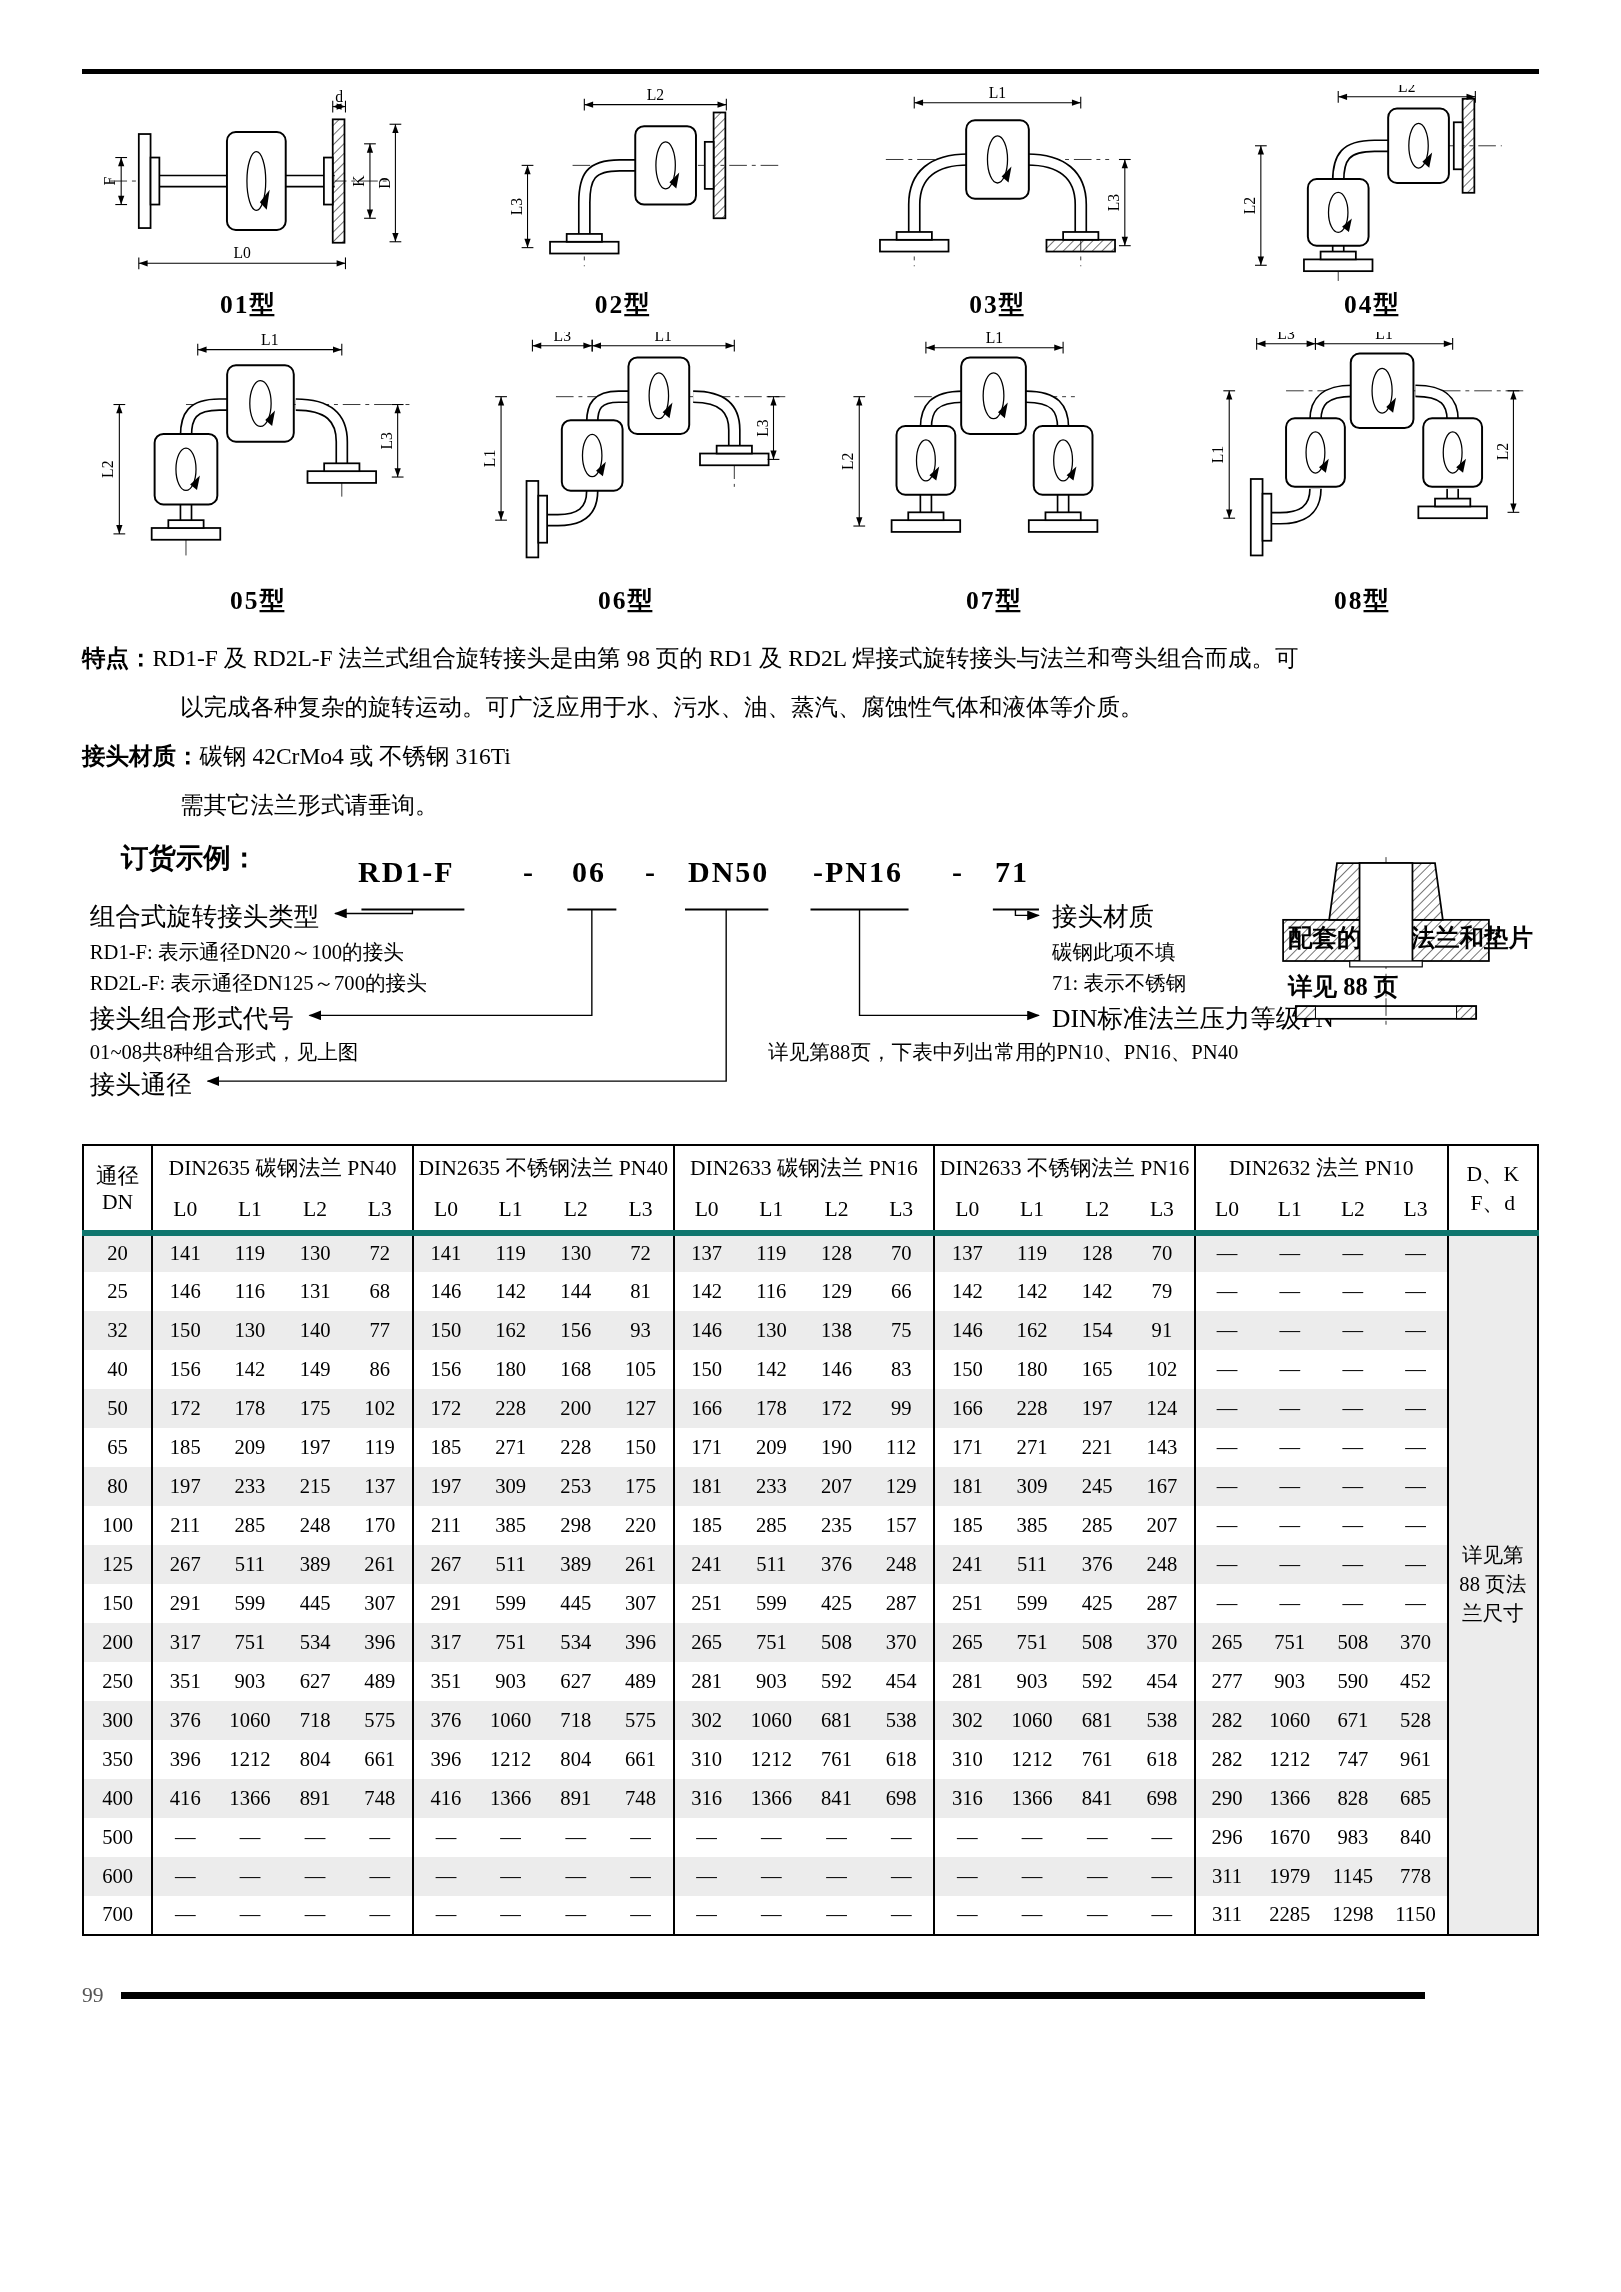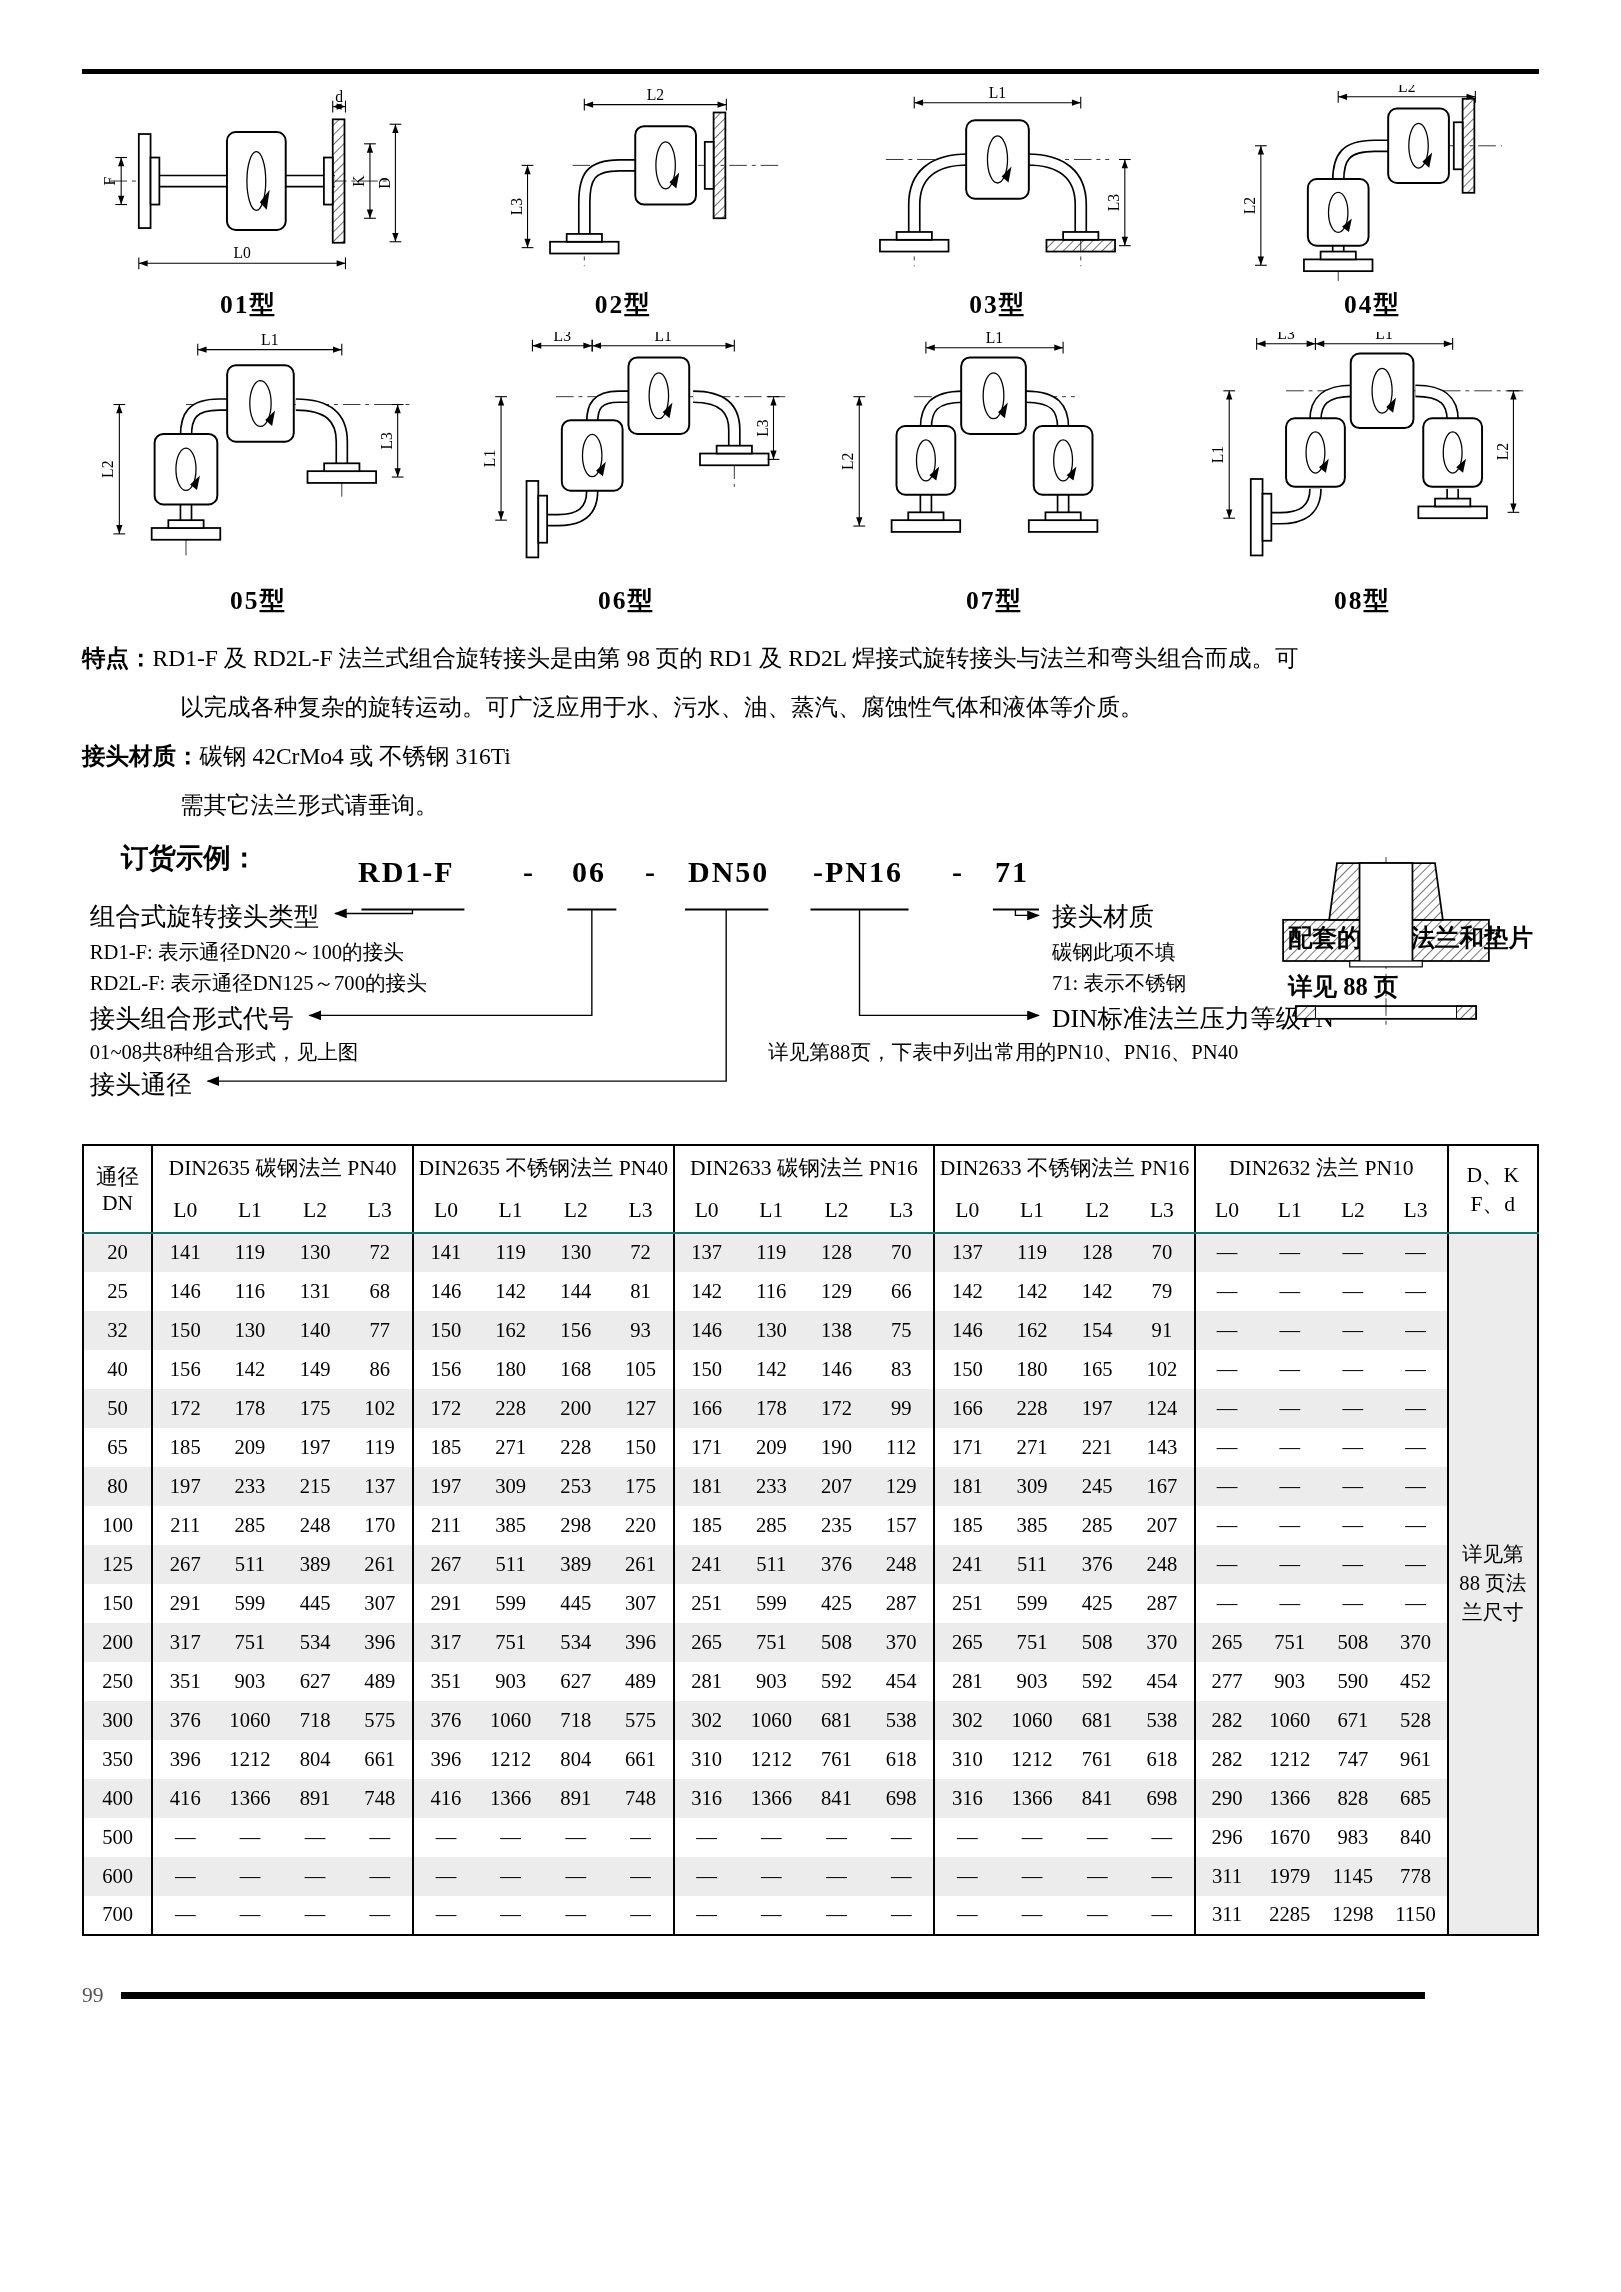--- a/index.html
+++ b/index.html
@@ -51,21 +51,21 @@
 
   
   table{border-collapse:collapse;table-layout:fixed;width:1457px;margin-top:5.9px;
         border:2px solid #000;font-family:"Liberation Serif","DejaVu Serif",serif}
   th,td{text-align:center;vertical-align:middle;font-weight:normal}
   thead th{font-size:21.6px}
   thead .r1 th{height:45px}
   thead .r2 th{height:43px}
   tbody td{height:39px;font-size:20.6px}
   .gs{border-left:2px solid #000}
-  .hb{border-bottom:2px solid #0f766e}
+  .hb{border-bottom:6px solid #0f766e}
   tbody tr.z td{background:#ececec}
   td.notecell{background:#fff;font-size:20.6px;line-height:29px}
   .dn2{display:block}
 
   
   .footer{display:flex;align-items:center;margin-top:47px}
   .fpn{font-size:21.6px;color:#555;width:35px}
   .fline-bar{height:6.9px;background:#000;width:1304px;margin-left:3.9px}
 </style>
 </head>

